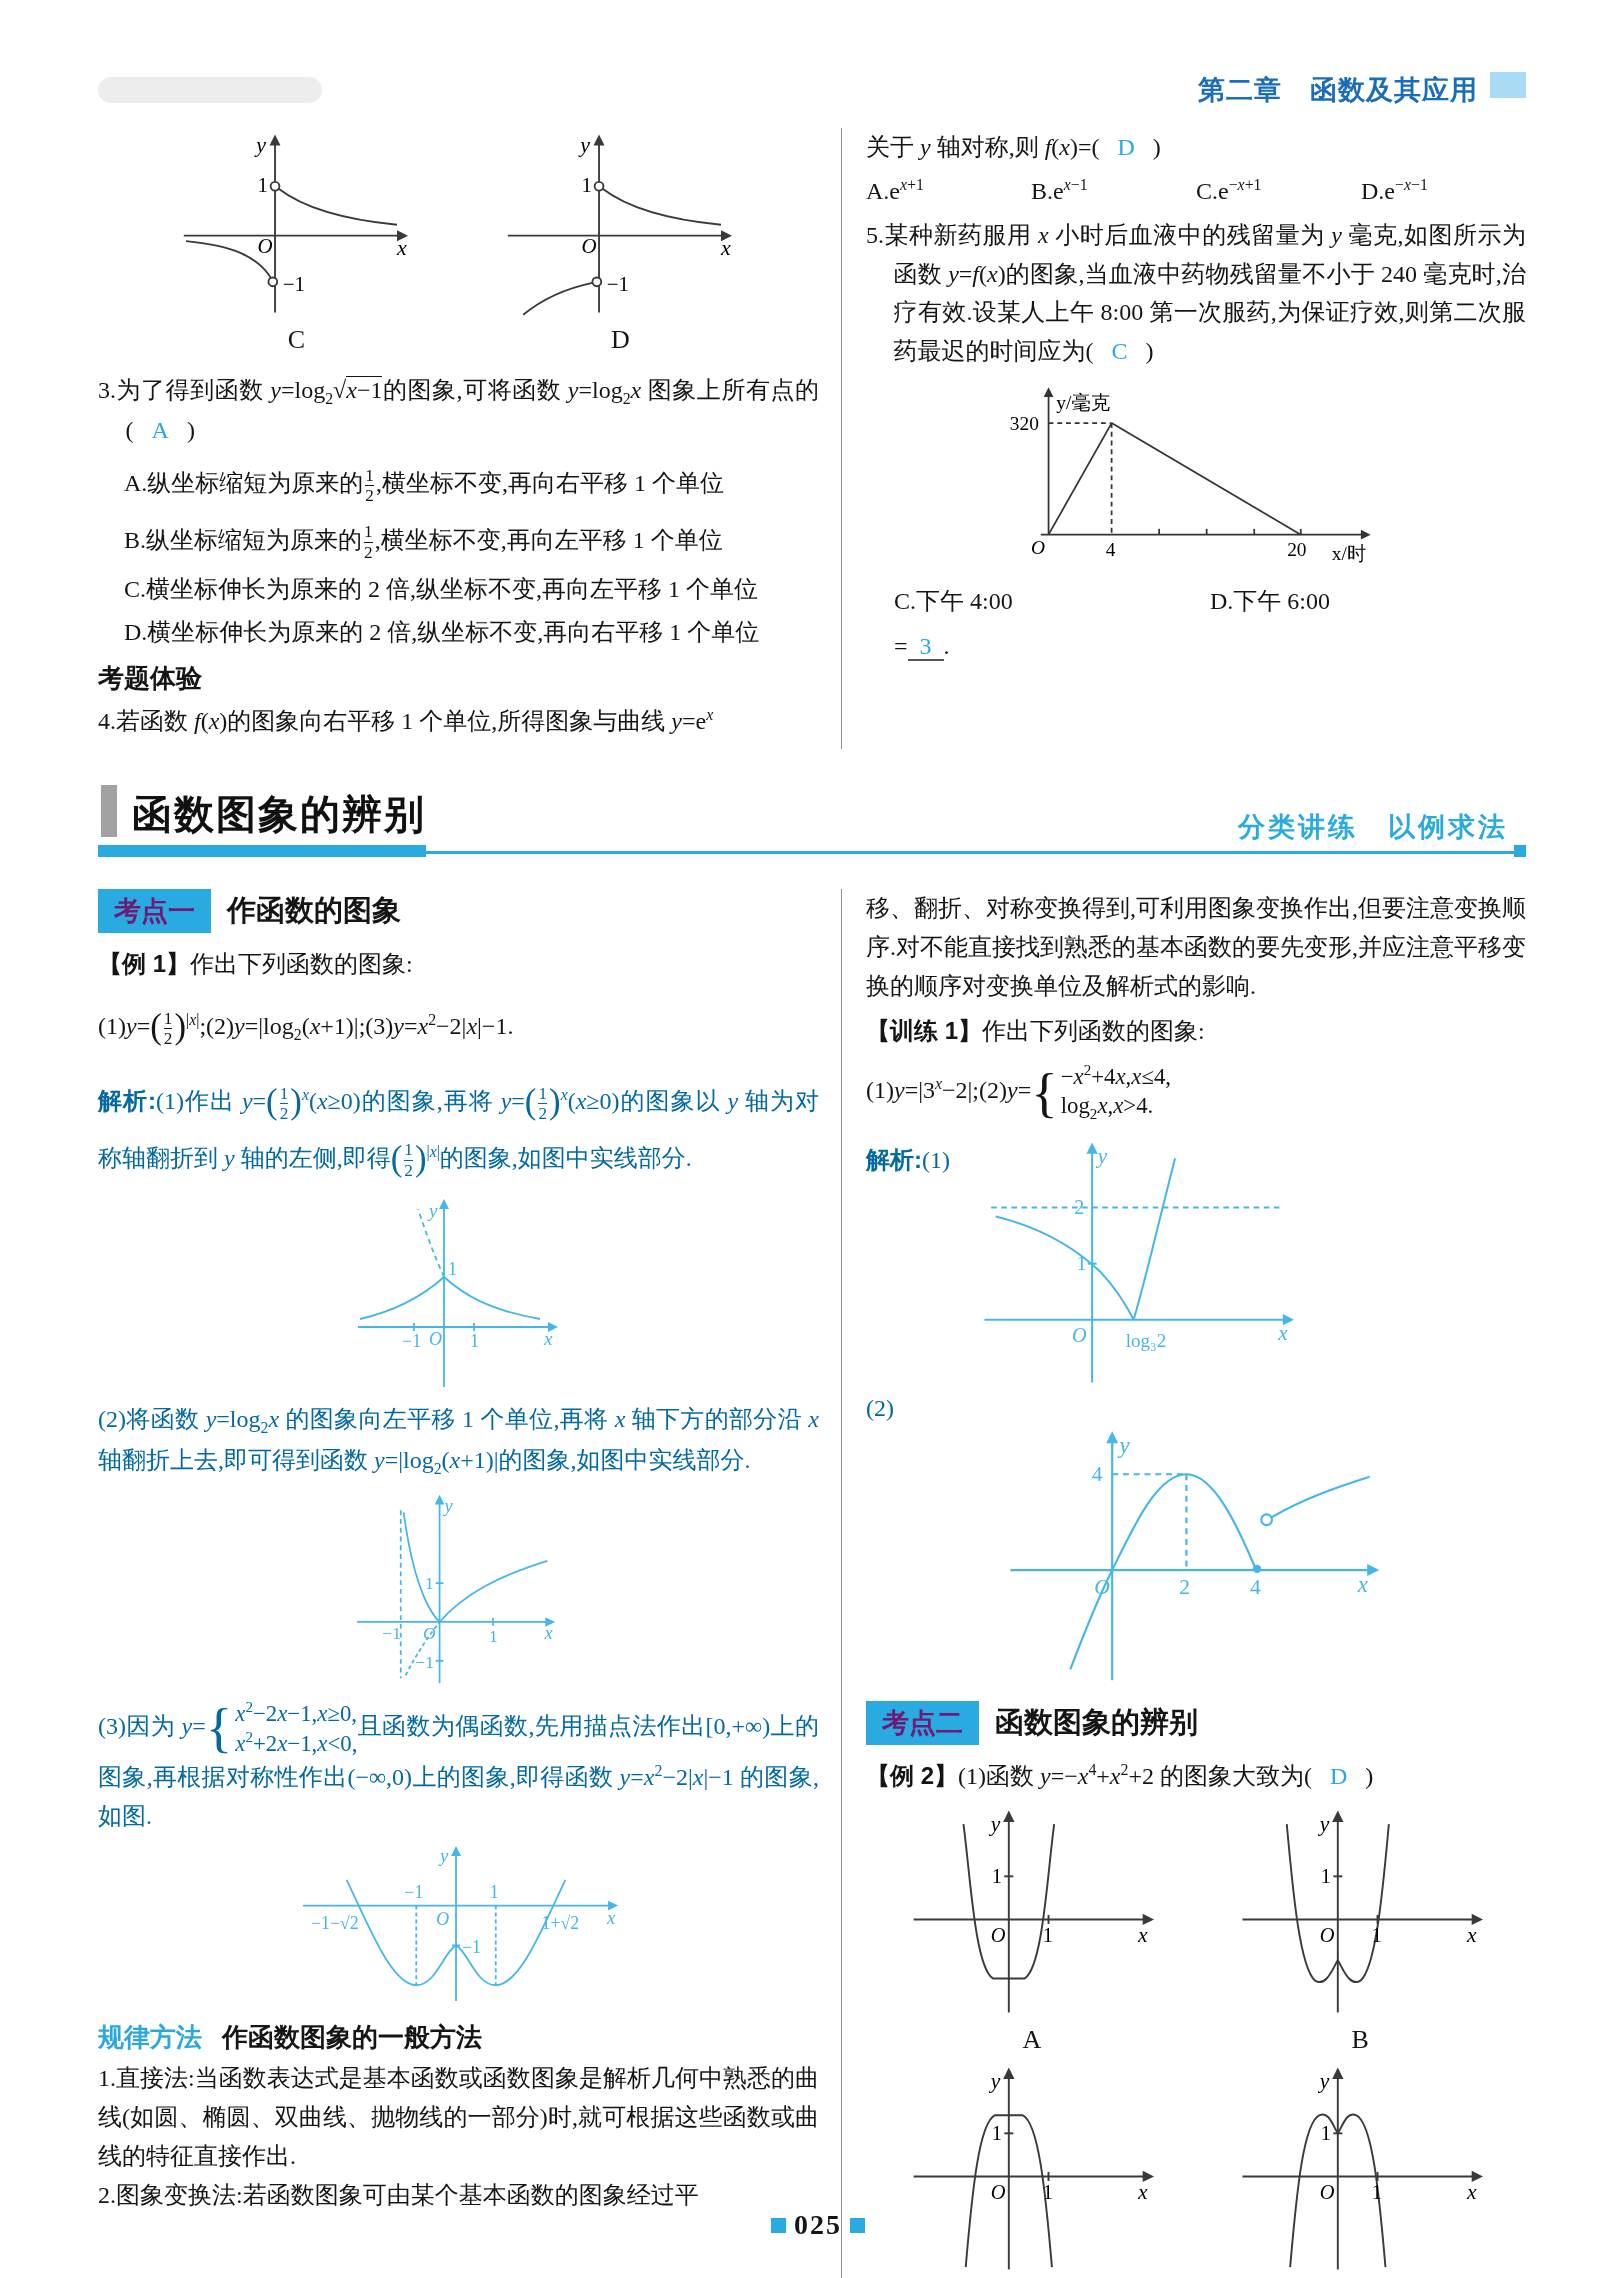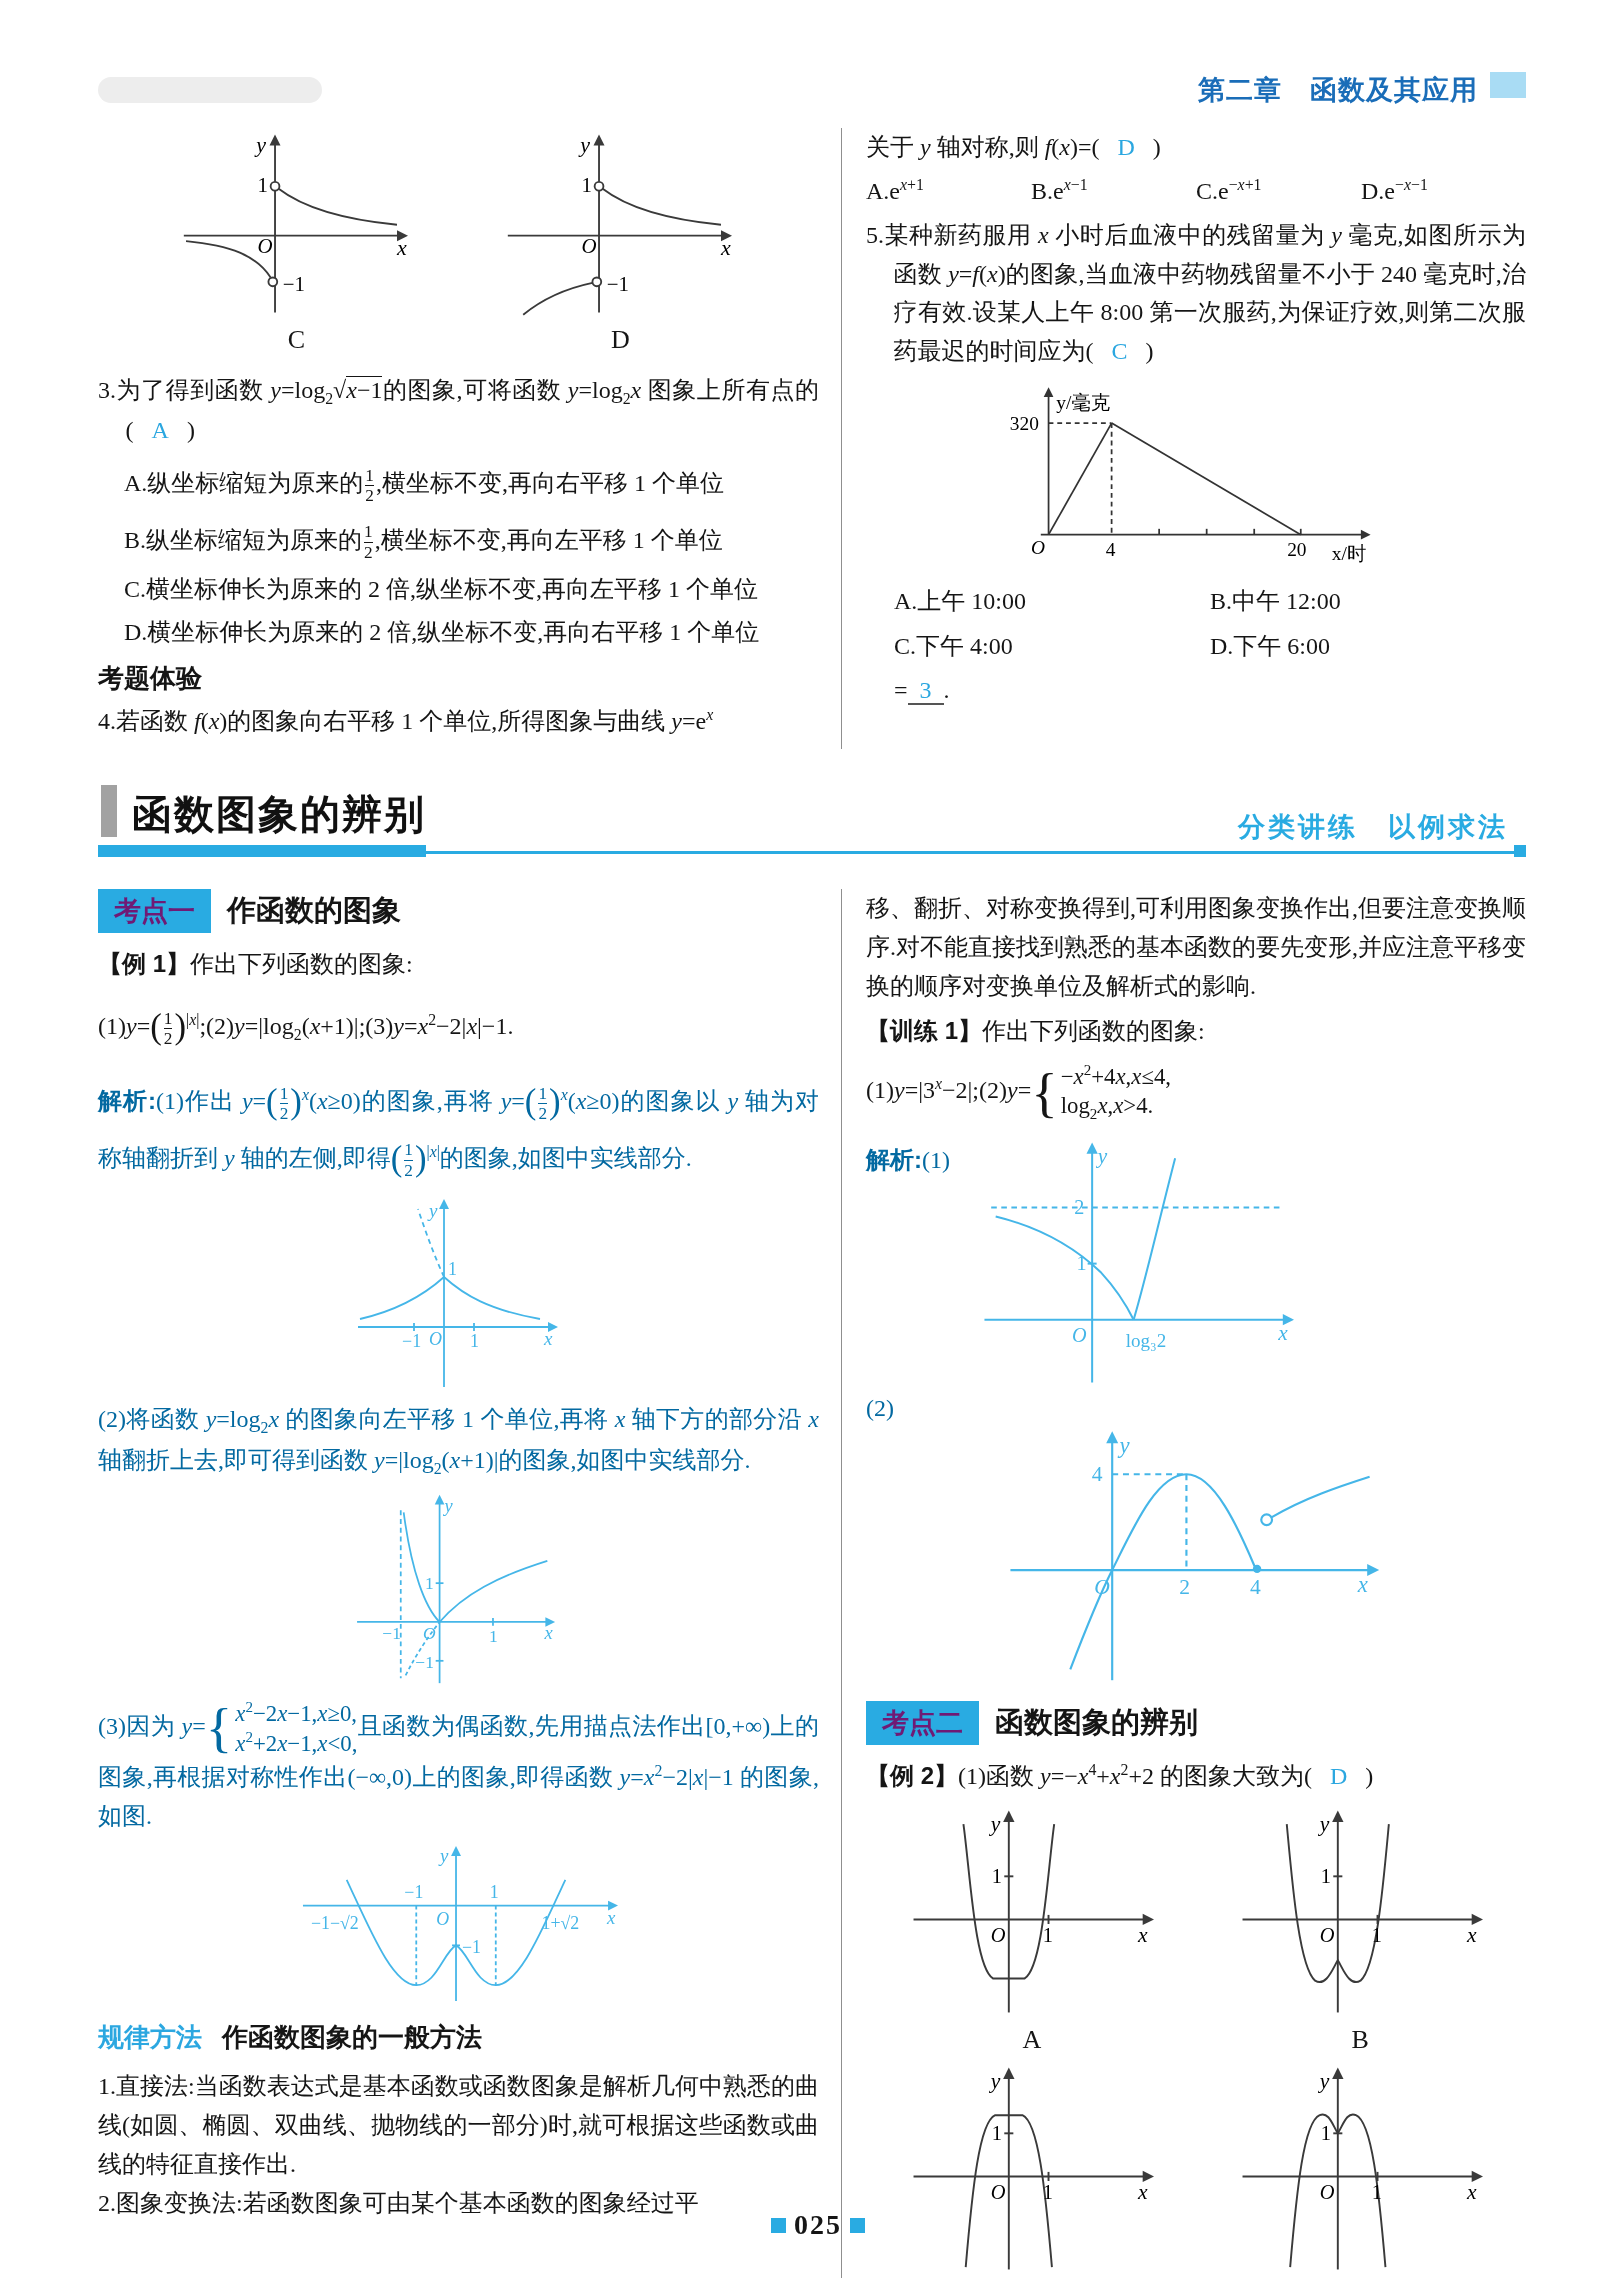--- a/index.html
+++ b/index.html
@@ -58,21 +58,21 @@
   .banner .endcap{ position:absolute; right:0; top:62px; width:12px; height:12px; background:#29abe2; }
   .banner .tagline { position:absolute; right:18px; top:26px; color:#29abe2; font:bold 27px "Liberation Sans","DejaVu Sans",sans-serif; letter-spacing:3px; }
 
   .main-section { margin-top:22px; }
   .kaodian { display:flex; align-items:center; margin-bottom:12px; }
   .badge { background:#29abe2; color:#701a75; font:bold 27px "Liberation Sans","DejaVu Sans",sans-serif; padding:4px 16px; margin-right:16px; }
   .kd-title { font:bold 29px "Liberation Sans","DejaVu Sans",sans-serif; }
   .exline { margin:6px 0 10px; line-height:1.62; }
   .funcs { margin:2px 0 14px; line-height:1.9; }
   .gpad { margin:8px 0 10px; }
-  .rule-head { margin:14px 0 12px; }
+  .rule-head { margin:14px 0 4px; }
   .rule-label { color:#2ba7e0; font:bold 26px "Liberation Sans","DejaVu Sans",sans-serif; margin-right:14px; }
   .rule-title { font:bold 26px "Liberation Sans","DejaVu Sans",sans-serif; }
   .solrow { display:flex; align-items:flex-start; }
   .solrow .sol-label { white-space:nowrap; margin-top:6px; }
   .choice-grid { display:flex; flex-wrap:wrap; justify-content:space-between; padding:0 26px; }
   .choice-grid figure { width:46%; margin-bottom:8px; }
 
   .footer { position:absolute; bottom:38px; left:12px; right:0; display:flex; justify-content:center; align-items:center; gap:8px; }
   .footer .sq { width:15px; height:15px; background:#29abe2; display:inline-block; }
   .footer .pnum { font:bold 28px "Liberation Serif",serif; letter-spacing:2px; }
@@ -183,24 +183,20 @@
             <text x="8" y="52" font-size="20">320</text>
             <text x="56" y="30" font-size="20">y/毫克</text>
             <text x="30" y="180" font-size="20" font-style="italic">O</text>
             <text x="107" y="182" font-size="20">4</text>
             <text x="294" y="182" font-size="20">20</text>
             <text x="340" y="186" font-size="20">x/时</text>
           </svg>
         </figure>
       </div>
 
-      <div class="optrow">
-        <span>A.上午 10:00</span>
-        <span>B.中午 12:00</span>
-      </div>
       <div class="optrow">
         <span>C.下午 4:00</span>
         <span>D.下午 6:00</span>
       </div>
       <div class="par" style="padding-left:28px">=<span class="ansu">3</span>.</div>
     </div>
   </div>
 
   <div class="banner">
     <span class="gray-tab"></span>

